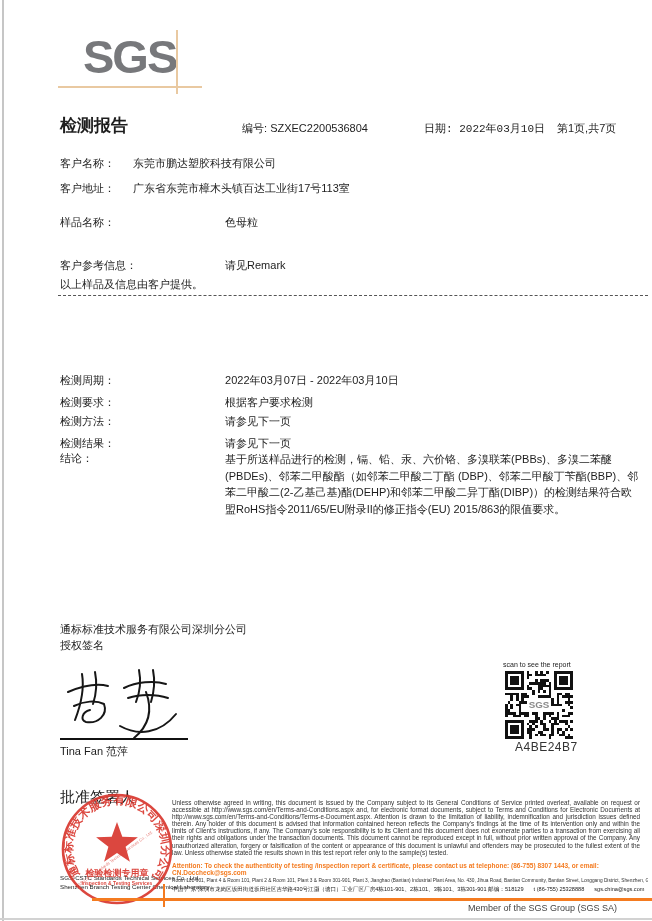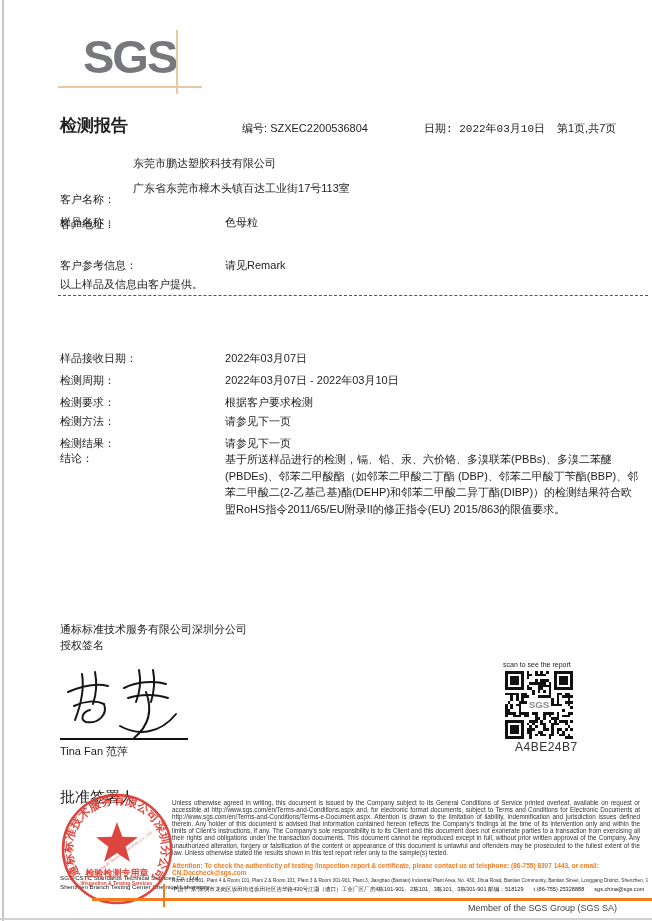--- a/index.html
+++ b/index.html
@@ -15,21 +15,21 @@
   .tan-v{position:absolute;left:176px;top:30px;width:2px;height:64px;background:#e9c9a1;}
 
   
   .title{position:absolute;left:60px;top:114px;font-size:17px;font-weight:bold;font-family:Liberation Mono, monospace;}
   .hd{position:absolute;top:121px;font-size:11px;white-space:nowrap;}
   .hd-no{left:242px;} .hd-date{left:424px;font-family:Liberation Mono, monospace;} .hd-page{left:557px;}
 
   
   .row{position:absolute;left:60px;font-size:11px;white-space:nowrap;}
   .lbl{display:inline-block;vertical-align:top;}
-  .narrow .lbl{width:70px;margin-top:36px;}
+  .narrow .lbl{width:70px;}
   .wide .lbl{width:162px;}
   .wrapval{display:inline-block;vertical-align:top;white-space:normal;width:414px;line-height:16.6px;}
   .dash{position:absolute;left:58px;top:295px;width:590px;border-top:1px dashed #555;}
 
   
   .sig-company{position:absolute;left:60px;top:622px;font-size:11px;}
   .sig-auth{position:absolute;left:60px;top:638px;font-size:11px;}
   .sig-svg{position:absolute;left:62px;top:662px;}
   .sig-line{position:absolute;left:60px;top:738px;width:128px;height:2px;background:#111;}
   .sig-name{position:absolute;left:60px;top:744px;font-size:11px;}
@@ -92,24 +92,20 @@
     <span class="lbl">样品名称：</span>
     <span>色母粒</span>
   </div>
   <div class="row wide" style="top:258px">
     <span class="lbl">客户参考信息：</span>
     <span>请见Remark</span>
   </div>
   <div class="row" style="top:277px">以上样品及信息由客户提供。</div>
   <div class="dash"></div>
 
-  <div class="row wide" style="top:351px">
-    <span class="lbl">样品接收日期：</span>
-    <span>2022年03月07日</span>
-  </div>
   <div class="row wide" style="top:373px">
     <span class="lbl">检测周期：</span>
     <span>2022年03月07日 - 2022年03月10日</span>
   </div>
   <div class="row wide" style="top:414px">
     <span class="lbl">检测方法：</span>
     <span>请参见下一页</span>
   </div>
   <div class="row wide" style="top:395px">
     <span class="lbl">检测要求：</span>

